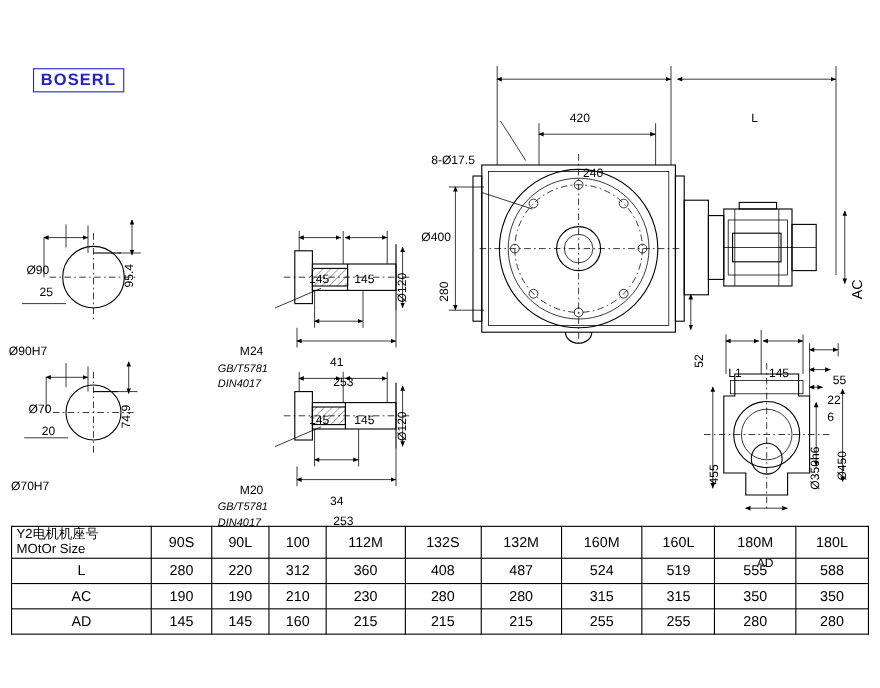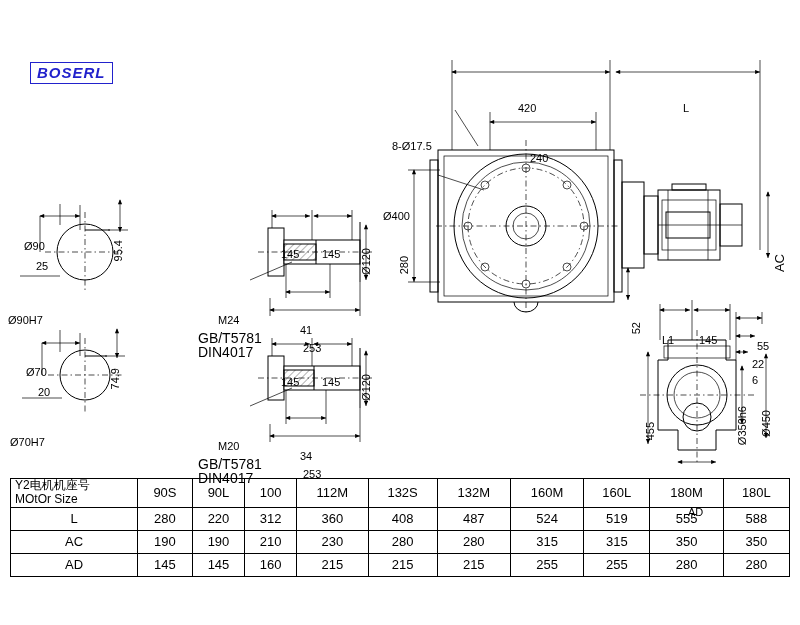--- a/index.html
+++ b/index.html
@@ -13,26 +13,26 @@
   
   .title{
     position:absolute;left:30px;top:22px;
     font-size:27px;font-weight:bold;letter-spacing:0px;
     white-space:nowrap;
   }
   .brand{
     position:absolute;left:30px;top:62px;
     border:1.5px solid #2222cc;color:#2222cc;
     font-size:15px;font-weight:bold;
-    padding:1px 6px 2px 6px;letter-spacing:1px;font-style:italic;
+    padding:1px 6px 2px 6px;letter-spacing:1px;
   }
 
   
   .lbl{position:absolute;font-size:11px;white-space:nowrap;margin-top:44px;}
-  .lbl.sm{font-size:14px;}
+  .lbl.sm{font-size:10px;font-style:italic;}
   .vert{writing-mode:vertical-rl;transform:rotate(180deg);}
 
   svg{position:absolute;left:0;top:0;overflow:visible;}
   .ln{stroke:#000;stroke-width:1;fill:none;}
   .ln-thin{stroke:#000;stroke-width:.7;fill:none;}
   .ln-dash{stroke:#000;stroke-width:.7;fill:none;stroke-dasharray:6 3 1.5 3;}
   .fillw{fill:#fff;stroke:#000;stroke-width:1;}
   .fillnone{fill:none;stroke:#000;stroke-width:1;}
   .hatch{fill:url(#hatchPat);stroke:#000;stroke-width:1;}
 

